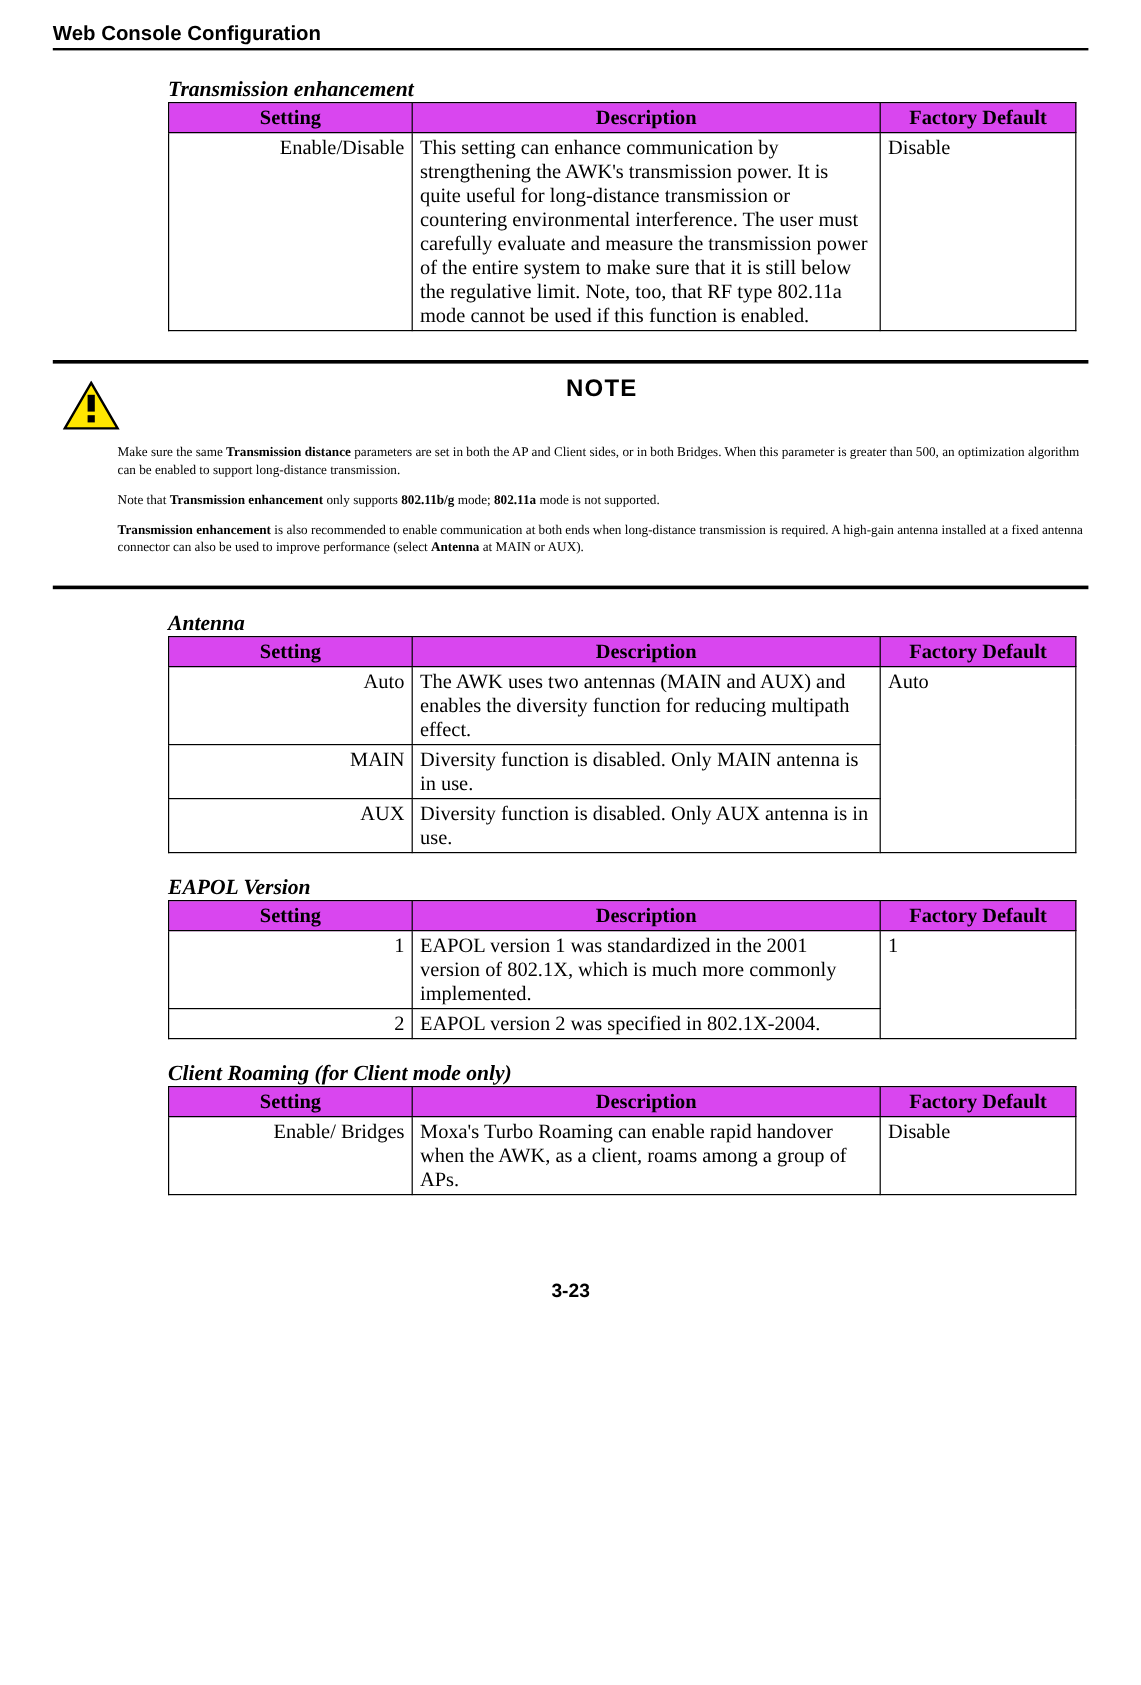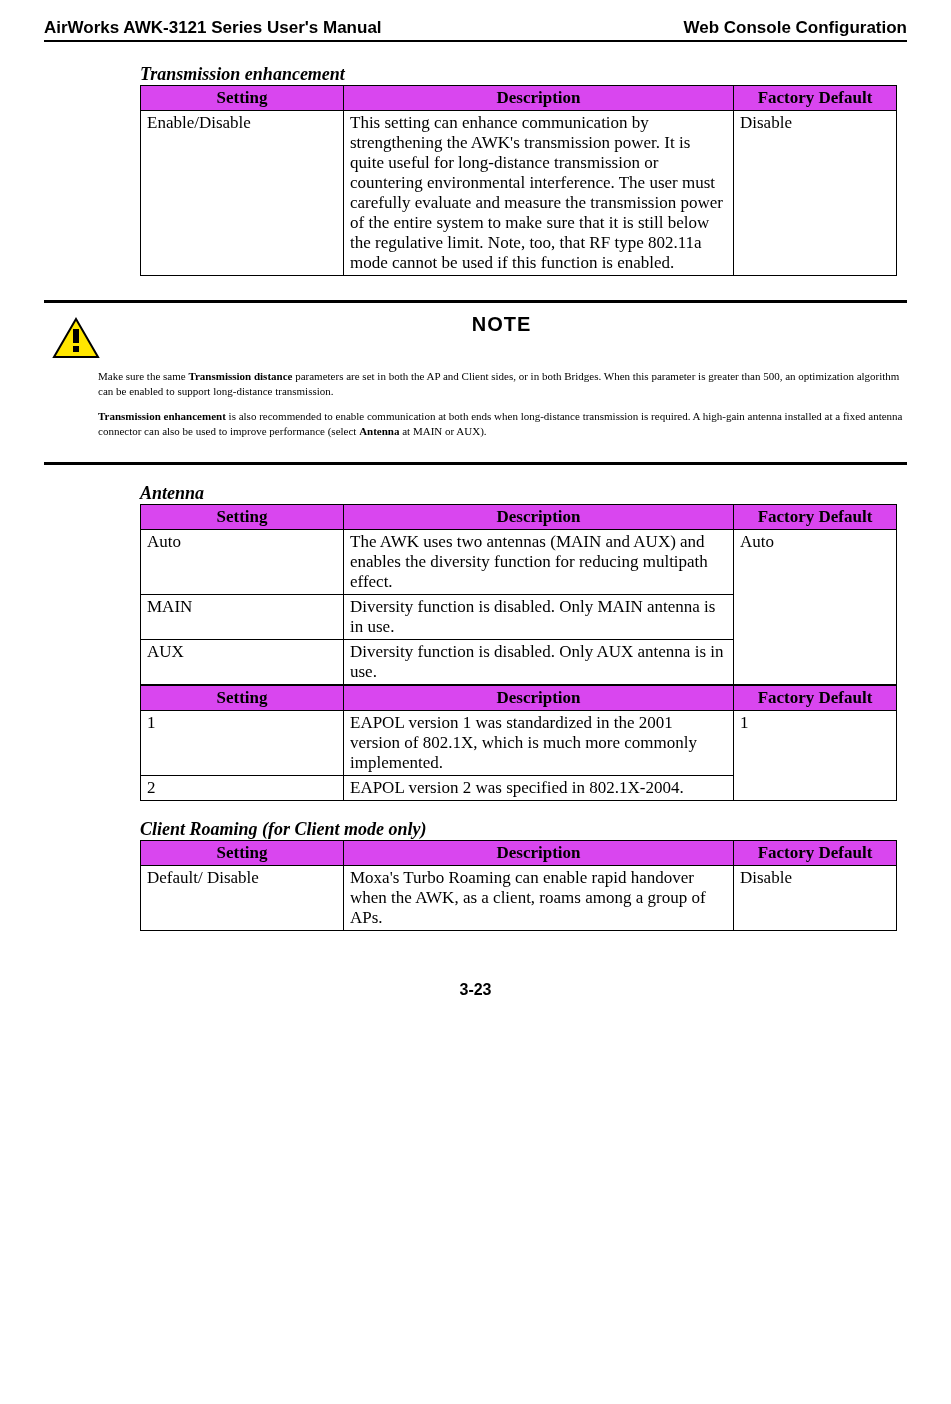--- a/index.html
+++ b/index.html
@@ -43,21 +43,21 @@
     border: 1px solid #000;
     padding: 2px 6px;
     vertical-align: top;
     text-align: left;
   }
   table.spec th {
     background: #d946ef;
     font-weight: bold;
     text-align: center;
   }
-  table.spec td.setting { width: 190px; }
+  table.spec td.setting { width: 190px; text-align: right; }
   table.spec td.default { width: 150px; }
   .note-wrap {
     border-top: 3px solid #000;
     border-bottom: 3px solid #000;
     margin: 24px 0 14px 0;
     padding: 10px 0 14px 0;
   }
   .note-flex {
     display: flex;
     align-items: flex-start;
@@ -81,30 +81,29 @@
   .note-para {
     margin: 6px 0 10px 54px;
     font-size: 11px;
     line-height: 1.35;
   }
   .footer-page {
     text-align: center;
     font-family: Arial, Helvetica, sans-serif;
     font-weight: bold;
     font-size: 16px;
-    margin-top: 50px;
+    margin-top: 72px;
   }
 </style>
 </head>
 <body>
 
 <div class="page">
 
   <div class="header-row">
-    <span>AirWorks AWK-3121 Series User's Manual</span>
     <span>Web Console Configuration</span>
   </div>
 
   <div class="section">
     <div class="caption">Transmission enhancement</div>
     <table class="spec">
       <tbody>
           <tr>
         <th>Setting</th>
         <th>Description</th>
@@ -129,20 +128,23 @@
         </svg>
       </div>
       <div class="note-body">
         <div class="note-label">NOTE</div>
       </div>
     </div>
     <div class="note-para">
       <span>Make sure the same </span><b>Transmission distance</b><span> parameters are set in both the AP and Client sides, or in both Bridges. When this parameter is greater than 500, an optimization algorithm can be enabled to support long-distance transmission.</span>
     </div>
     <div class="note-para">
+      <span>Note that </span><b>Transmission enhancement</b><span> only supports </span><b>802.11b/g</b><span> mode; </span><b>802.11a</b><span> mode is not supported.</span>
+    </div>
+    <div class="note-para">
       <b>Transmission enhancement</b><span> is also recommended to enable communication at both ends when long-distance transmission is required. A high-gain antenna installed at a fixed antenna connector can also be used to improve performance (select </span><b>Antenna</b><span> at MAIN or AUX).</span>
     </div>
   </div>
 
   <div class="section">
     <div class="caption">Antenna</div>
     <table class="spec">
       <tbody>
           <tr>
         <th>Setting</th>
@@ -158,20 +160,21 @@
         <td class="setting">MAIN</td>
         <td>Diversity function is disabled. Only MAIN antenna is in use.</td>
       </tr>
       <tr>
         <td class="setting">AUX</td>
         <td>Diversity function is disabled. Only AUX antenna is in use.</td>
       </tr>
     </tbody>
       </table>
 
+    <div class="caption">EAPOL Version</div>
     <table class="spec">
       <tbody>
           <tr>
         <th>Setting</th>
         <th>Description</th>
         <th>Factory Default</th>
       </tr>
       <tr>
         <td class="setting">1</td>
         <td>EAPOL version 1 was standardized in the 2001 version of 802.1X, which is much more commonly implemented.</td>
@@ -186,21 +189,21 @@
 
     <div class="caption">Client Roaming (for Client mode only)</div>
     <table class="spec">
       <tbody>
           <tr>
         <th>Setting</th>
         <th>Description</th>
         <th>Factory Default</th>
       </tr>
       <tr>
-        <td class="setting">Default/ Disable</td>
+        <td class="setting">Enable/ Bridges</td>
         <td>Moxa's Turbo Roaming can enable rapid handover when the AWK, as a client, roams among a group of APs.</td>
         <td class="default">Disable</td>
       </tr>
     </tbody>
       </table>
   </div>
 
   <div class="footer-page">3-23</div>
 
 </div>

